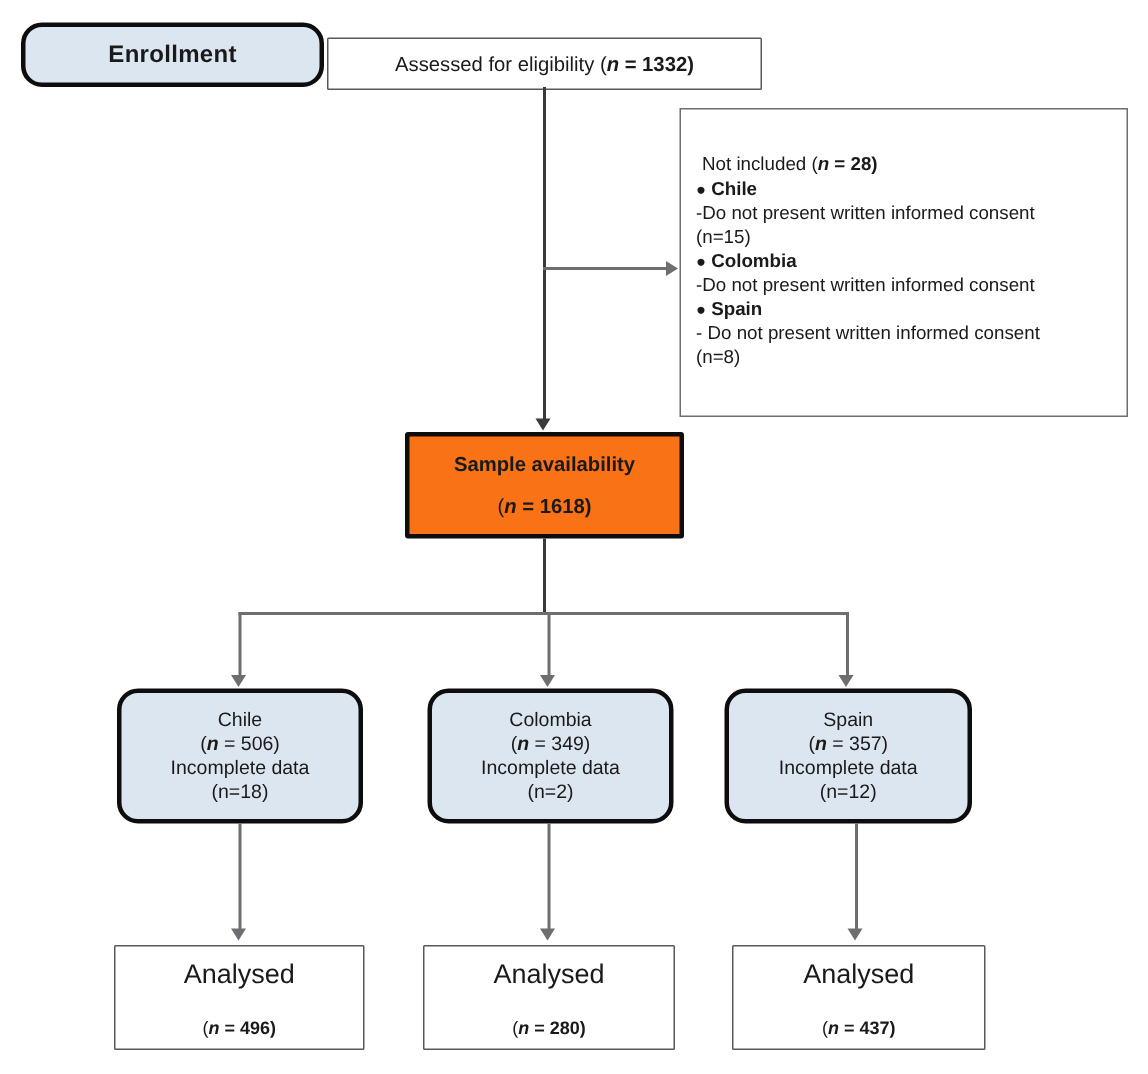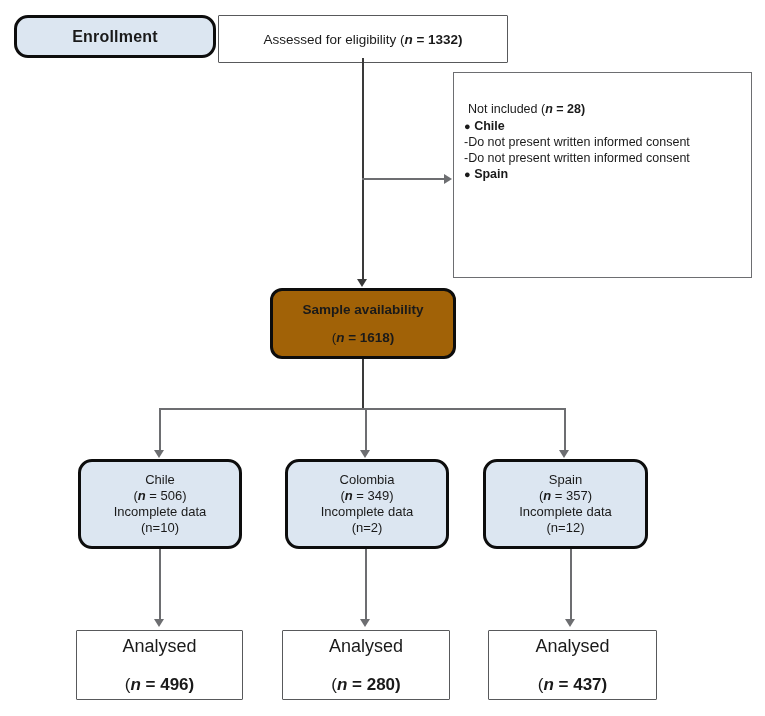--- a/index.html
+++ b/index.html
@@ -18,39 +18,39 @@
        text-align:center;}
 
   
   .box.rounded-blue{
     background:#dce6f1;
     border:3px solid #0d0d0d;
     border-radius:14px;
   }
   
   .box.square-blue{
-    background:#a16207;
+    background:#f97316;
     border:3px solid #0d0d0d;
-    border-radius:12px;
+    border-radius:2px;
   }
   
   .box.thin-white{
     background:#ffffff;
     border:1.5px solid #58595b;
     border-radius:1px;
   }
 
   .t-enroll{font-size:16px;font-weight:bold;letter-spacing:.2px;}
   .t-assessed{font-size:13.5px;}
   .t-sample-line1{font-size:13.5px;font-weight:bold;margin-bottom:13px;}
   .t-sample-line2{font-size:13.5px;}
   .t-country{font-size:13px;line-height:1.22;}
   .t-country .cname{font-weight:normal;}
   .t-analysed-l1{font-size:18px;margin-bottom:18px;}
-  .t-analysed-l2{font-size:17px;}
+  .t-analysed-l2{font-size:12px;}
 
   .italn{font-style:italic;font-weight:bold;}
   .bld{font-weight:bold;}
 
   
   #not-included{
     position:absolute;
     left:453px;top:72px;width:299px;height:206px;
     background:#ffffff;border:1.5px solid #6d6e71;
     box-sizing:border-box;
@@ -79,41 +79,46 @@
 </style>
 </head>
 <body>
 
 <div id="canvas">
 
   <div class="box rounded-blue" id="enrollment-box" style="left:14px;top:15px;width:202px;height:43px;">
     <span class="t-enroll">Enrollment</span>
   </div>
 
-  <div class="box thin-white" id="assessed-box" style="left:218px;top:15px;width:290px;height:48px;">
+  <div class="box thin-white" id="assessed-box" style="left:218px;top:25px;width:290px;height:35px;">
     <span class="t-assessed"><span>Assessed for eligibility (</span><span class="italn">n</span><span class="bld"> = 1332)</span></span>
   </div>
 
   <div class="vline dark" style="left:362px;top:58px;height:222px;"></div>
   <div class="arrow-down dark" style="left:357px;top:279px;"></div>
 
   <div class="hline" style="left:362px;top:178px;width:83px;"></div>
   <div class="arrow-right" style="left:444px;top:174px;"></div>
 
   <div id="not-included">
     <div class="ni-head"><span>Not included (</span><span class="italn">n</span><span class="bld"> = 28)</span></div>
 
     <div class="ni-country"><span class="dot">●</span>
       <span>Chile</span></div>
     <div class="ni-reason">-Do not present written informed consent</div>
+    <div class="ni-n">(n=15)</div>
 
+    <div class="ni-country"><span class="dot">●</span>
+      <span>Colombia</span></div>
     <div class="ni-reason">-Do not present written informed consent</div>
 
     <div class="ni-country"><span class="dot">●</span>
       <span>Spain</span></div>
+    <div class="ni-reason">- Do not present written informed consent</div>
+    <div class="ni-n">(n=8)</div>
   </div>
 
   <div class="box square-blue" id="sample-box" style="left:270px;top:288px;width:186px;height:71px;">
     <span class="t-sample-line1">Sample availability</span>
     <span class="t-sample-line2"><span>(</span><span class="italn">n</span><span class="bld"> = 1618)</span></span>
   </div>
 
   <div class="vline dark" style="left:362px;top:359px;height:50px;"></div>
   <div class="hline" style="left:159px;top:408px;width:407px;"></div>
 
@@ -124,21 +129,21 @@
   <div class="arrow-down" style="left:360px;top:450px;"></div>
 
   <div class="vline" style="left:564px;top:408px;height:44px;"></div>
   <div class="arrow-down" style="left:559px;top:450px;"></div>
 
   <div class="box rounded-blue" style="left:78px;top:459px;width:164px;height:90px;">
     <div class="t-country">
       <div class="cname">Chile</div>
       <div><span>(</span><span class="italn">n</span><span> = 506)</span></div>
       <div>Incomplete data</div>
-      <div>(n=10)</div>
+      <div>(n=18)</div>
     </div>
   </div>
 
   <div class="box rounded-blue" style="left:285px;top:459px;width:164px;height:90px;">
     <div class="t-country">
       <div class="cname">Colombia</div>
       <div><span>(</span><span class="italn">n</span><span> = 349)</span></div>
       <div>Incomplete data</div>
       <div>(n=2)</div>
     </div>

